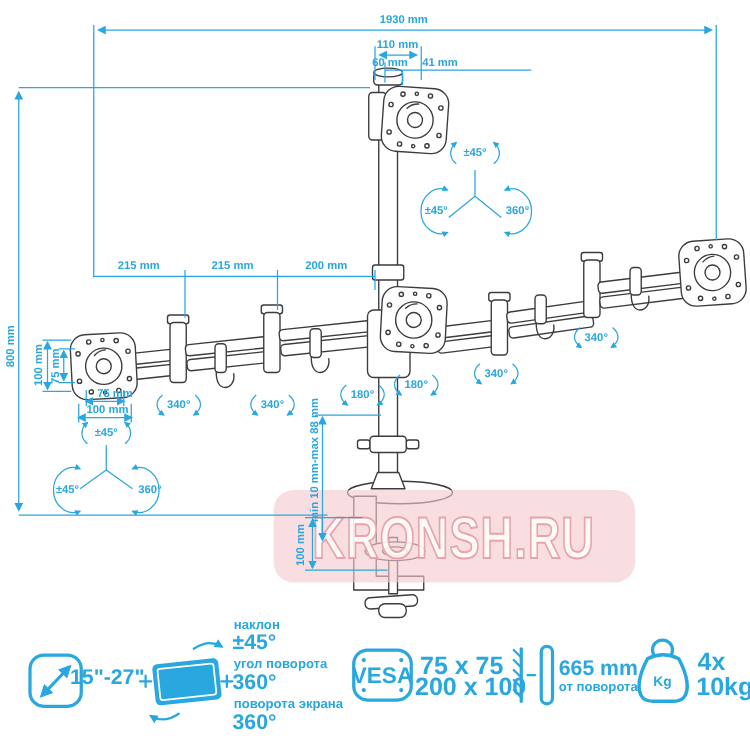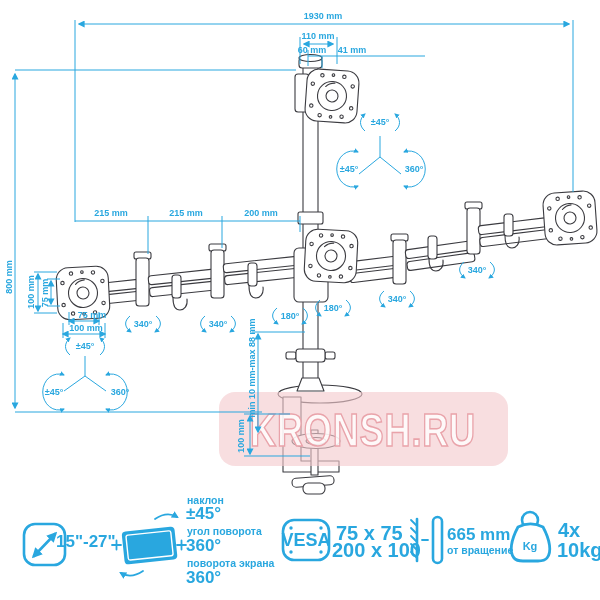--- a/index.html
+++ b/index.html
@@ -281,18 +281,18 @@
 <div class="s s2" style="left:187px;top:495px">наклон</div>
 <div class="s s1" style="left:186px;top:505px">±45°</div>
 <div class="s s2" style="left:187px;top:526px">угол поворота</div>
 <div class="s s1" style="left:186px;top:537px">360°</div>
 <div class="s s2" style="left:187px;top:558px">поворота экрана</div>
 <div class="s s1" style="left:186px;top:569px">360°</div>
 <div class="d mid" style="left:306px;top:540px">VESA</div>
 <div class="s s3" style="left:336px;top:523px">75 x 75</div>
 <div class="s s3" style="left:332px;top:540px">200 x 100</div>
 <div class="s s1" style="left:447px;top:526px">665 mm</div>
-<div class="s s2" style="left:447px;top:545px">от вращение</div>
+<div class="s s2" style="left:447px;top:545px">от поворота</div>
 <div class="d" style="left:530px;top:546px;font-size:11px">Kg</div>
 <div class="s s3" style="left:558px;top:520px">4x</div>
 <div class="s s3" style="left:557px;top:540px">10kg</div>
 
 </div>
 
 </body></html>

